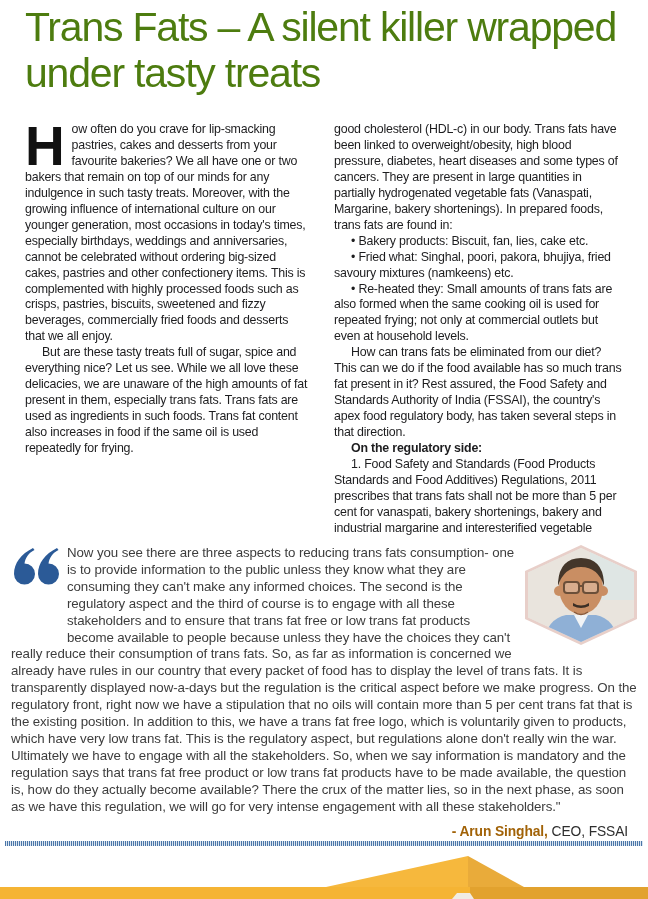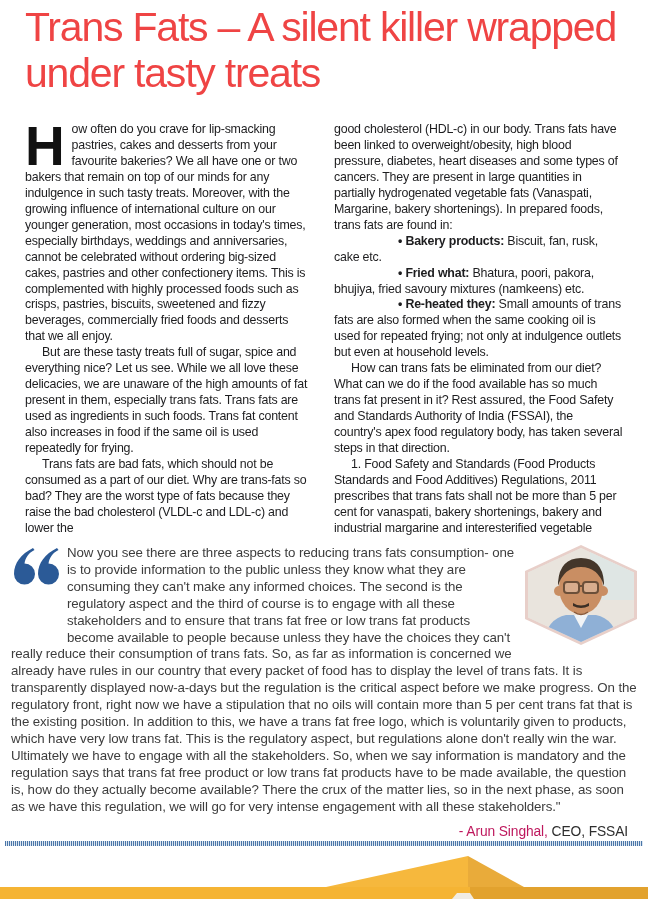--- a/index.html
+++ b/index.html
@@ -4,36 +4,36 @@
 <style>
   html,body{margin:0;padding:0;background:#ffffff;}
   .page{
     position:relative;width:648px;height:899px;background:#ffffff;overflow:hidden;
     font-family:"Liberation Sans",sans-serif;color:#1c1c1e;
   }
   
   .headline{
     margin:4px 25px 0 25px;width:600px;
     font-size:41px;line-height:46px;letter-spacing:-1.2px;
-    font-weight:normal;color:#ef4444;
+    font-weight:normal;color:#4d7c0f;
   }
   
   .columns{
     display:flex;margin:26px 25px 0 25px;height:416px;overflow:hidden;
     font-size:12.4px;line-height:15.95px;letter-spacing:-0.2px;color:#1d1d1f;
   }
   .col-left{width:283px;margin-right:26px;flex:none;}
   .col-right{width:289px;flex:none;}
   .columns p{margin:0;text-indent:17px;}
   .columns p.noindent{text-indent:0;}
   .dropcap{
     float:left;font-weight:bold;font-size:55px;line-height:44px;
     padding:2px 7px 0 0;color:#111111;
   }
-  .lead{font-weight:bold;margin-left:47px;}
+  .lead{font-weight:normal;}
   .reg-heading{font-weight:bold;}
   
   .quote-section{
     position:absolute;left:10px;top:544px;width:628px;height:296px;overflow:hidden;
     color:#3d3d3d;font-size:13.3px;line-height:16.9px;letter-spacing:-0.1px;
   }
   .quote-text{margin:1px;height:276px;overflow:hidden;}
   .qmark-box{float:left;width:56px;height:86px;position:relative;}
   .qmark{position:absolute;left:2px;top:2px;}
   .photo-box{float:right;width:122px;height:104px;position:relative;}
@@ -44,47 +44,47 @@
   }
   .photo-hex-inner{
     position:absolute;left:3px;top:3px;right:3px;bottom:3px;
     clip-path:polygon(50% 0,100% 26%,100% 74%,50% 100%,0 74%,0 26%);
     background:#e9e4dd;overflow:hidden;
   }
   .attribution{
     text-align:right;margin:3px 10px 0 0;
     font-size:13.8px;color:#2e2e2e;letter-spacing:-0.1px;
   }
-  .attribution .att-name{font-weight:normal;color:#be185d;}
+  .attribution .att-name{font-weight:bold;color:#a16207;}
   
   .separator{
     position:absolute;left:5px;top:841px;width:638px;height:5px;
     background:repeating-linear-gradient(90deg,#4a76a8 0 1px,#dce6f1 1px 2px);
   }
   .banner{position:absolute;left:0;bottom:0;width:648px;height:46px;}
 </style>
 </head>
 <body>
 
 <div class="page">
 
   <h1 class="headline">Trans Fats – A silent killer wrapped under tasty treats</h1>
 
   <div class="columns">
     <div class="col-left">
       <p class="noindent"><span class="dropcap">H</span><span>ow often do you crave for lip-smacking pastries, cakes and desserts from your favourite bakeries? We all have one or two bakers that remain on top of our minds for any indulgence in such tasty treats. Moreover, with the growing influence of international culture on our younger generation, most occasions in today's times, especially birthdays, weddings and anniversaries, cannot be celebrated without ordering big-sized cakes, pastries and other confectionery items. This is complemented with highly processed foods such as crisps, pastries, biscuits, sweetened and fizzy beverages, commercially fried foods and desserts that we all enjoy.</span></p>
       <p>But are these tasty treats full of sugar, spice and everything nice? Let us see. While we all love these delicacies, we are unaware of the high amounts of fat present in them, especially trans fats. Trans fats are used as ingredients in such foods. Trans fat content also increases in food if the same oil is used repeatedly for frying.</p>
-      <p>Trans fats are bad fats, which should not be consumed as a part of our diet. Why are trans-fats so bad? They are the worst type of fats because they raise the bad cholesterol (VLDL-c and LDL-c) and lower the</p>
     </div>
     <div class="col-right">
       <p class="noindent">good cholesterol (HDL-c) in our body. Trans fats have been linked to overweight/obesity, high blood pressure, diabetes, heart diseases and some types of cancers. They are present in large quantities in partially hydrogenated vegetable fats (Vanaspati, Margarine, bakery shortenings). In prepared foods, trans fats are found in:</p>
-      <p><span class="lead">• Bakery products:</span><span> Biscuit, fan, rusk, cake etc.</span></p>
-      <p><span class="lead">• Fried what:</span><span> Bhatura, poori, pakora, bhujiya, fried savoury mixtures (namkeens) etc.</span></p>
-      <p><span class="lead">• Re-heated they:</span><span> Small amounts of trans fats are also formed when the same cooking oil is used for repeated frying; not only at indulgence outlets but even at household levels.</span></p>
-      <p>How can trans fats be eliminated from our diet? What can we do if the food available has so much trans fat present in it? Rest assured, the Food Safety and Standards Authority of India (FSSAI), the country's apex food regulatory body, has taken several steps in that direction.</p>
+      <p><span class="lead">• Bakery products:</span><span> Biscuit, fan, lies, cake etc.</span></p>
+      <p><span class="lead">• Fried what:</span><span> Singhal, poori, pakora, bhujiya, fried savoury mixtures (namkeens) etc.</span></p>
+      <p><span class="lead">• Re-heated they:</span><span> Small amounts of trans fats are also formed when the same cooking oil is used for repeated frying; not only at commercial outlets but even at household levels.</span></p>
+      <p>How can trans fats be eliminated from our diet? This can we do if the food available has so much trans fat present in it? Rest assured, the Food Safety and Standards Authority of India (FSSAI), the country's apex food regulatory body, has taken several steps in that direction.</p>
+      <p class="reg-heading">On the regulatory side:</p>
       <p>1. Food Safety and Standards (Food Products Standards and Food Additives) Regulations, 2011 prescribes that trans fats shall not be more than 5 per cent for vanaspati, bakery shortenings, bakery and industrial margarine and interesterified vegetable fats/oils.</p>
     </div>
   </div>
 
   <div class="quote-section">
     <p class="quote-text">
       <span class="qmark-box">
         <svg class="qmark" width="48" height="46" viewBox="0 0 48 46" aria-hidden="true">
           <path fill="#2b5a97" d="M20 1 C8 7 1 16 1 27 a10.5 10.5 0 1 0 10.5 -10.5 c1 -6 4 -10.5 10 -13.5 z"></path>
           <path fill="#2b5a97" d="M44 1 C32 7 25 16 25 27 a10.5 10.5 0 1 0 10.5 -10.5 c1 -6 4 -10.5 10 -13.5 z"></path>

